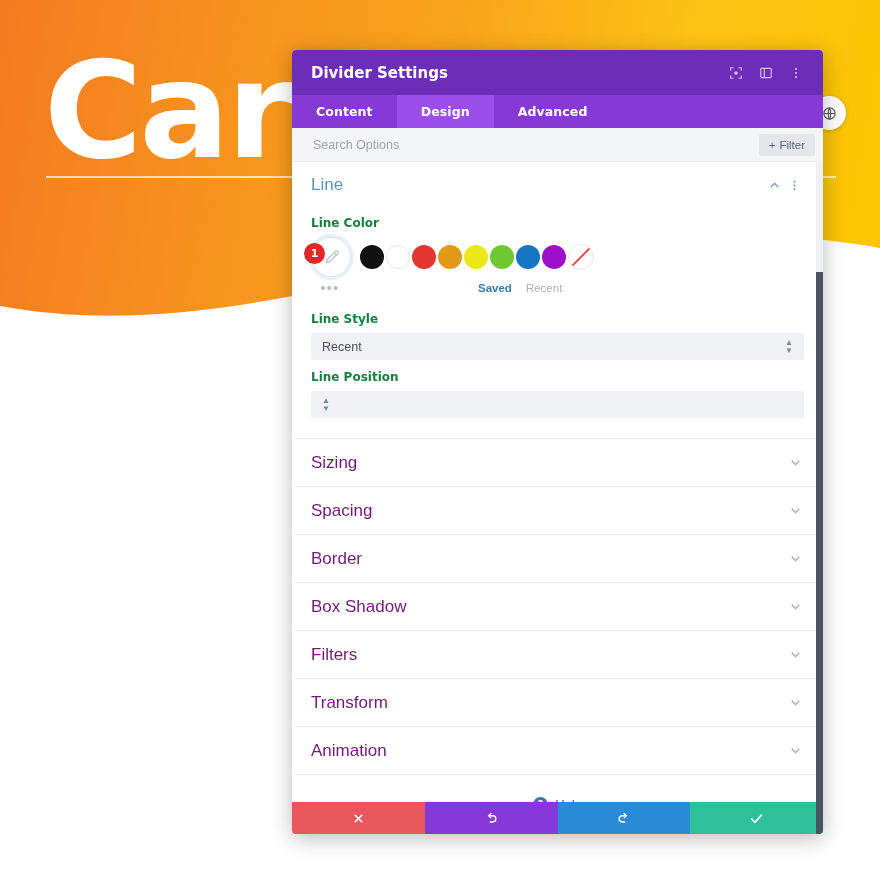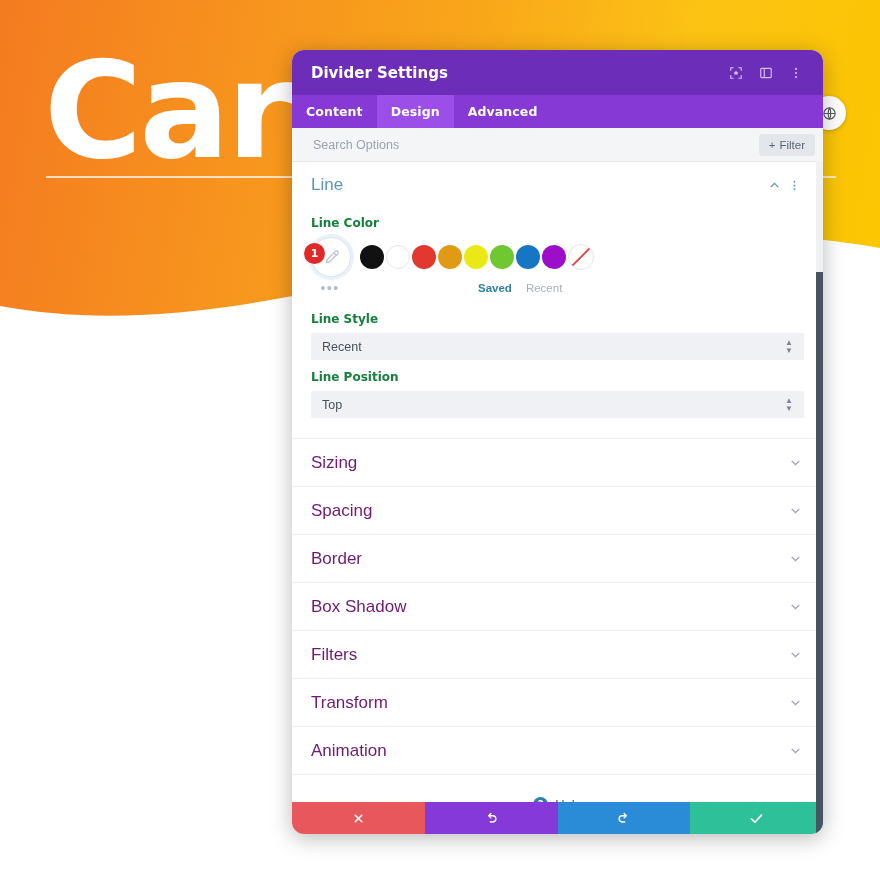--- a/index.html
+++ b/index.html
@@ -73,21 +73,21 @@
   }
 
   
   #modal {
     position: absolute;
     left: 292px;
     top: 50px;
     width: 531px;
     height: 784px;
     background: #ffffff;
-    border-radius: 12px;
+    border-radius: 4px;
     box-shadow: 0 4px 22px rgba(0,0,0,0.28);
     display: flex;
     flex-direction: column;
     overflow: hidden;
   }
 
   
   #titlebar {
     height: 45px;
     background: #6c2eb9;
@@ -114,21 +114,21 @@
   }
 
   
   #tabs {
     height: 33px;
     background: #8639d4;
     display: flex;
     flex: none;
   }
   .tab {
-    padding: 0 14px;
+    padding: 0 24px;
     height: 33px;
     display: flex;
     align-items: center;
     color: #ffffff;
     font-size: 12.5px;
     font-weight: bold;
     font-family: "DejaVu Sans", sans-serif;
     letter-spacing: .1px;
   }
   .tab.active { background: #9b4ee8; }
@@ -526,21 +526,20 @@
           <div class="field-label">Line Style</div>
           <div class="select-wrap">
             <span class="select-value">Recent</span>
             <span class="select-arrows">▲<br>▼</span>
           </div>
         </div>
 
         <div>
           <div class="field-label">Line Position</div>
           <div class="select-wrap">
-            <span class="select-value">Top</span>
             <span class="select-arrows">▲<br>▼</span>
           </div>
         </div>
 
         <div style="height:10px"></div>
       </div>
 
       <div class="acc-row">
         <div class="acc-title">Sizing</div>
         <div class="acc-chevron">

